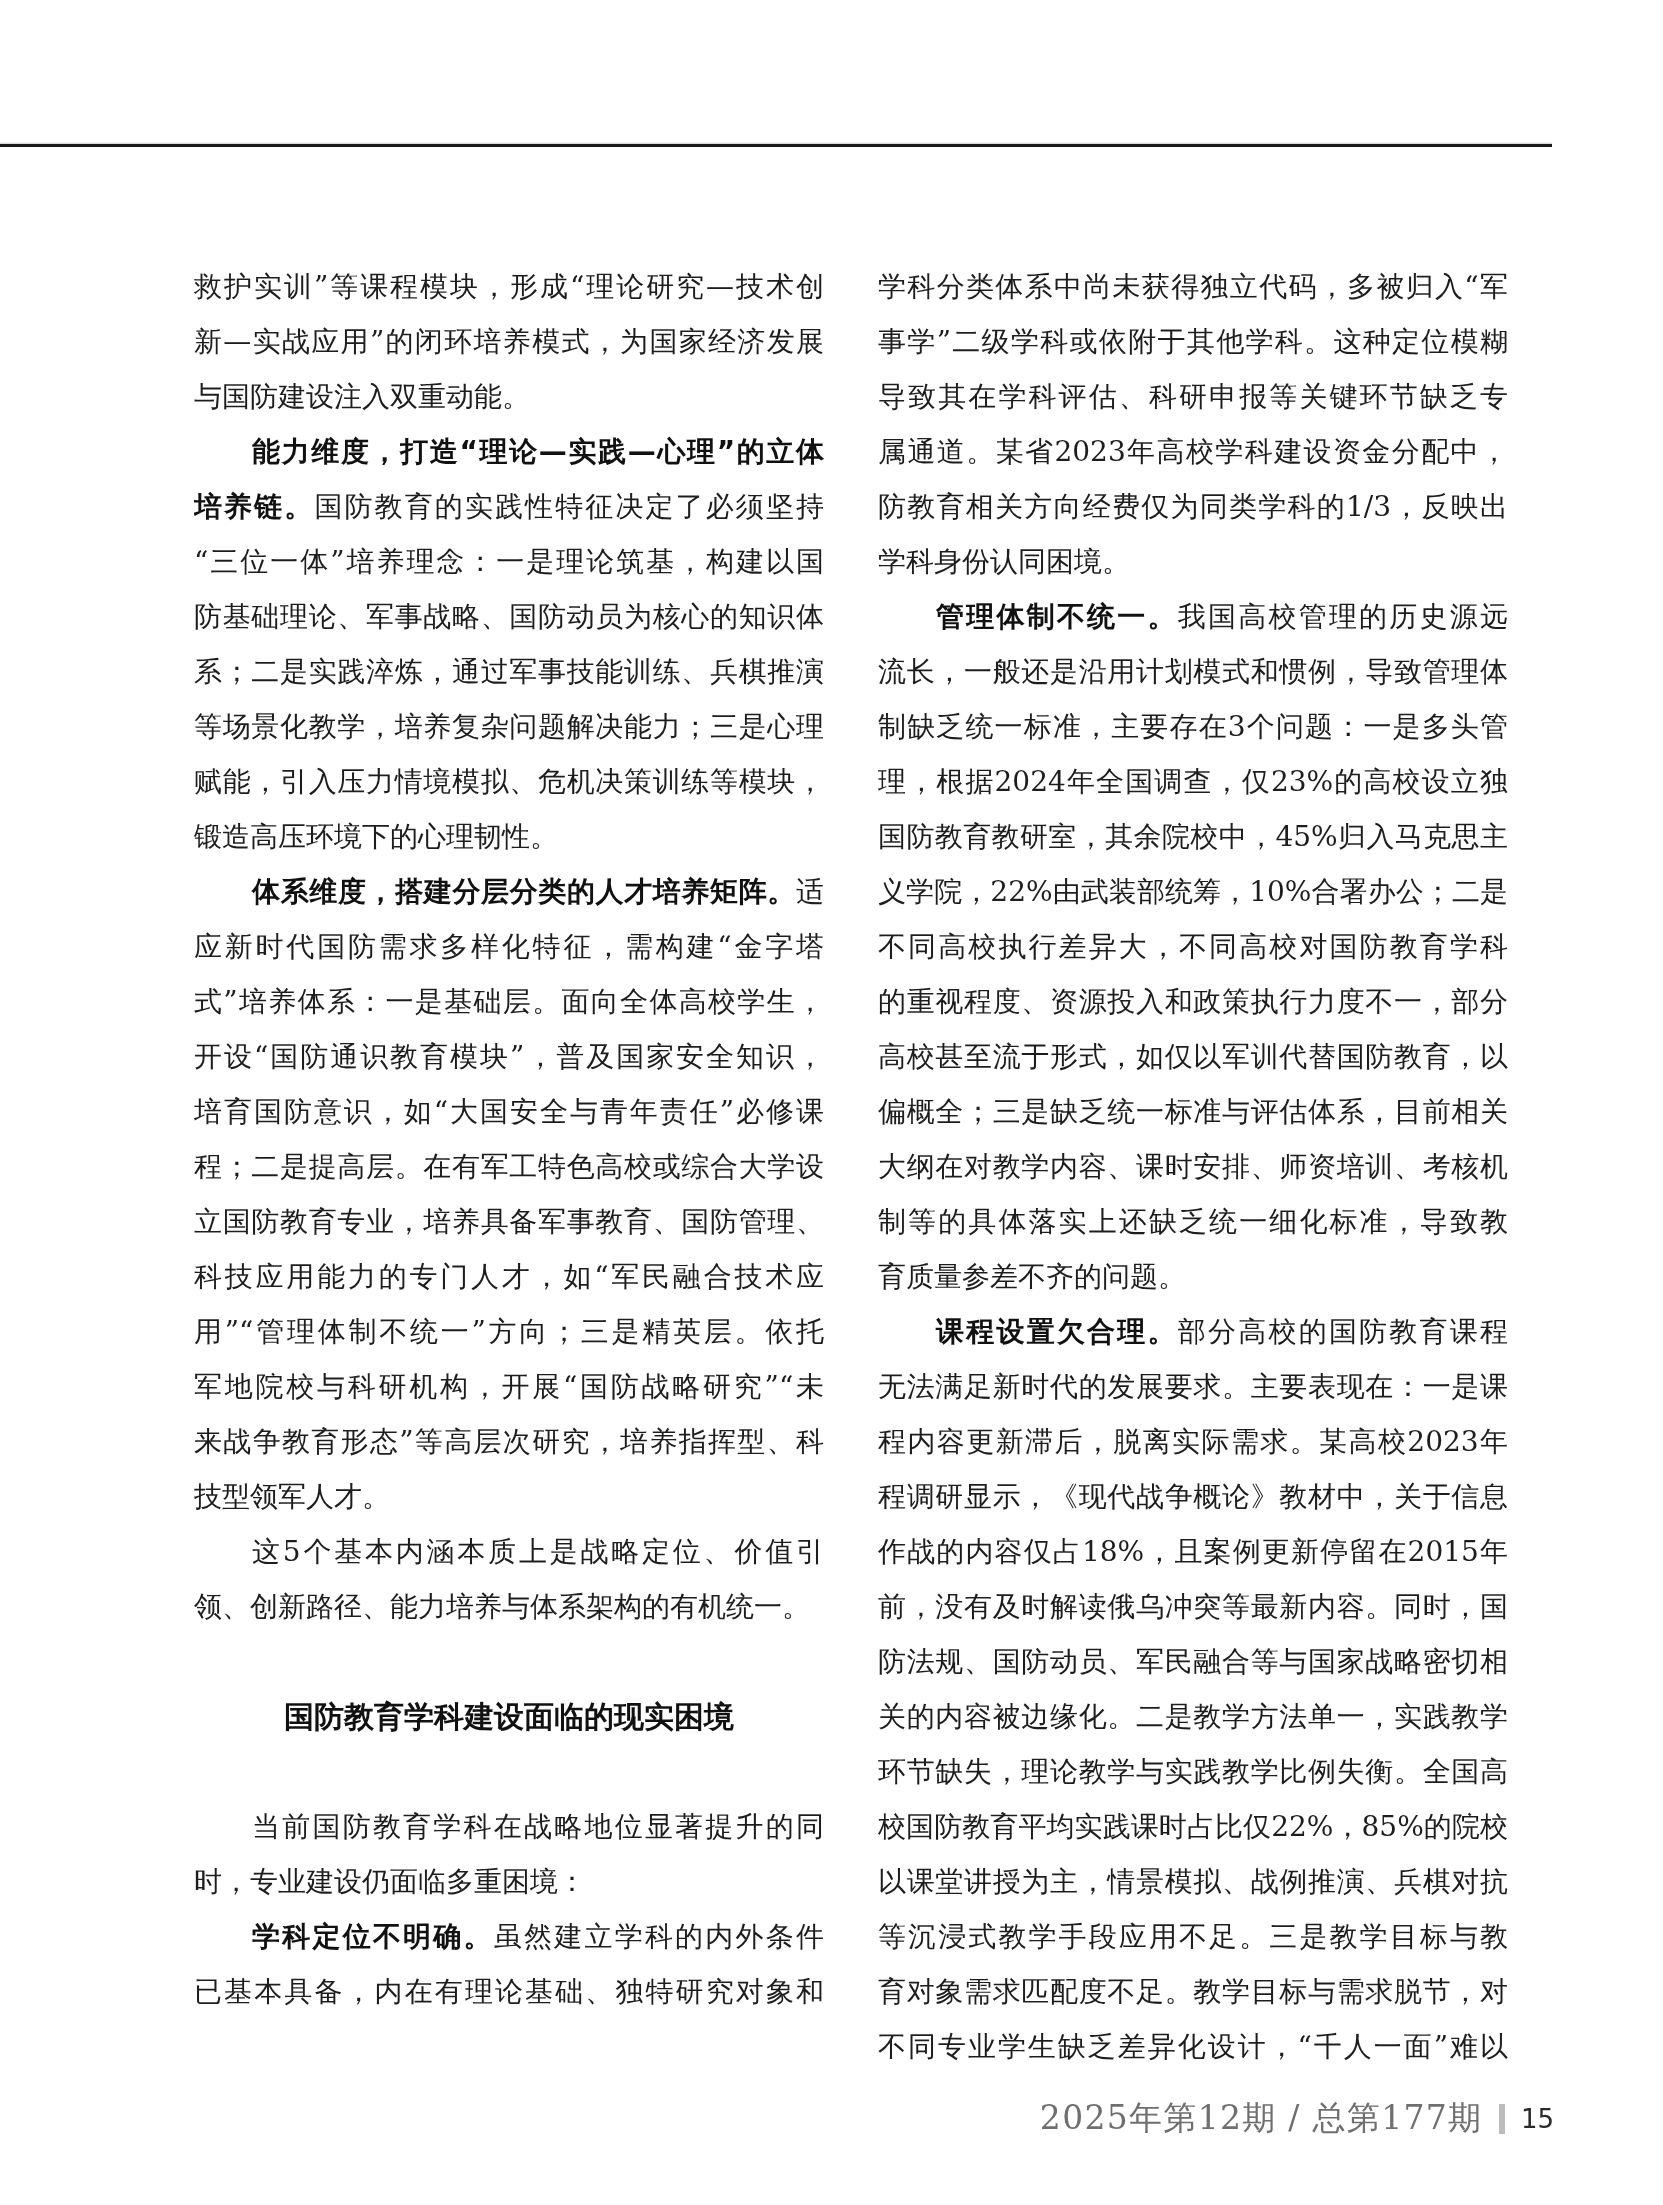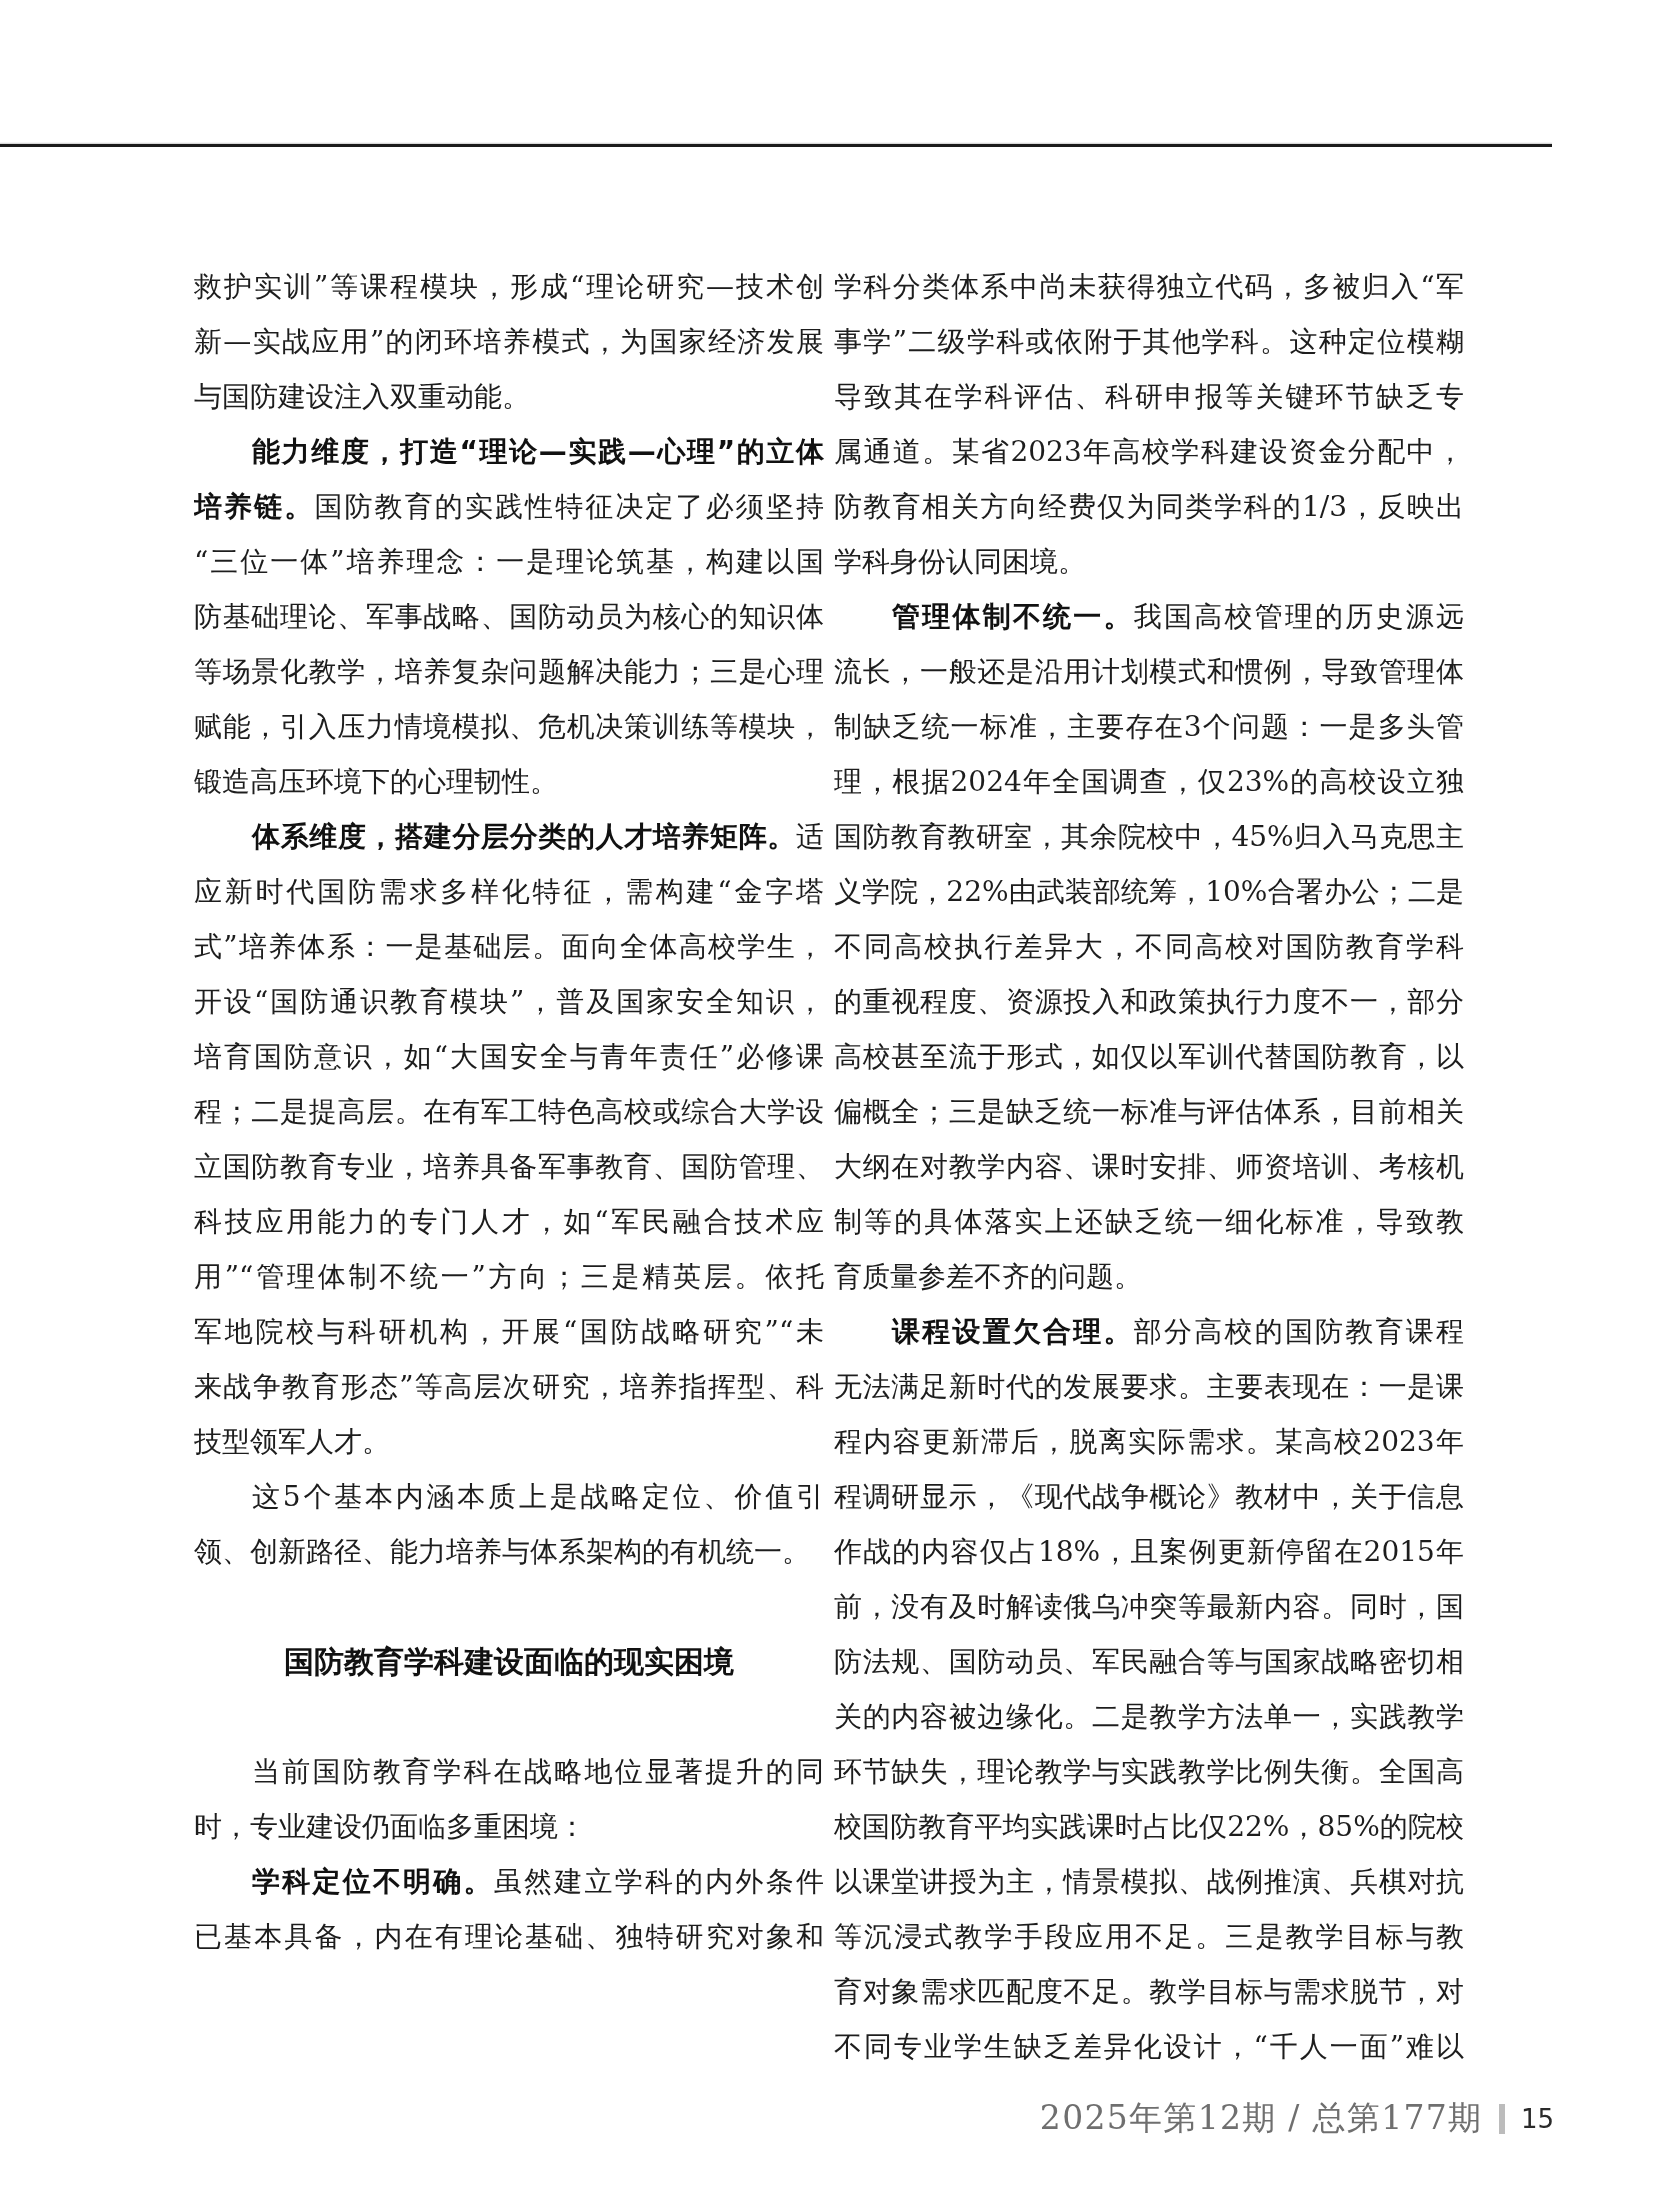--- a/index.html
+++ b/index.html
@@ -10,21 +10,21 @@
   }
   .page{position:absolute;inset:0;}
   .rule{
     position:absolute;left:0;top:144px;width:1552px;height:2.6px;
     background:#1b1b1b;box-shadow:0 -1.3px 0 #d9d9d9;
   }
   .col{
     position:absolute;top:259px;width:630px;
   }
   .col-left{left:194px;}
-  .col-right{left:834px;}
+  .col-right{left:878px;}
   .line{
     height:55px;line-height:55px;font-size:28px;
     text-align:justify;text-align-last:justify;text-justify:inter-character;
     overflow:hidden;letter-spacing:0;
   }
   .line.end{text-align-last:left;}
   .line.indent{padding-left:58px;}
   .line.gap{height:55px;}
   .line.heading{
     text-align:center;text-align-last:center;
@@ -59,20 +59,21 @@
   <div class="rule"></div>
 
   <div class="col col-left">
       <div class="line"><span>救护实训”等课程模块，形成“理论研究—技术创</span></div>
       <div class="line"><span>新—实战应用”的闭环培养模式，为国家经济发展</span></div>
       <div class="line end"><span>与国防建设注入双重动能。</span></div>
       <div class="line indent"><span class="lead">能力维度，打造“理论—实践—心理”的立体</span></div>
       <div class="line"><span class="lead">培养链。</span><span>国防教育的实践性特征决定了必须坚持</span></div>
       <div class="line"><span>“三位一体”培养理念：一是理论筑基，构建以国</span></div>
       <div class="line"><span>防基础理论、军事战略、国防动员为核心的知识体</span></div>
+      <div class="line"><span>系；二是实践淬炼，通过军事技能训练、兵棋推演</span></div>
       <div class="line"><span>等场景化教学，培养复杂问题解决能力；三是心理</span></div>
       <div class="line"><span>赋能，引入压力情境模拟、危机决策训练等模块，</span></div>
       <div class="line end"><span>锻造高压环境下的心理韧性。</span></div>
       <div class="line indent"><span class="lead">体系维度，搭建分层分类的人才培养矩阵。</span><span>适</span></div>
       <div class="line"><span>应新时代国防需求多样化特征，需构建“金字塔</span></div>
       <div class="line"><span>式”培养体系：一是基础层。面向全体高校学生，</span></div>
       <div class="line"><span>开设“国防通识教育模块”，普及国家安全知识，</span></div>
       <div class="line"><span>培育国防意识，如“大国安全与青年责任”必修课</span></div>
       <div class="line"><span>程；二是提高层。在有军工特色高校或综合大学设</span></div>
       <div class="line"><span>立国防教育专业，培养具备军事教育、国防管理、</span></div>

